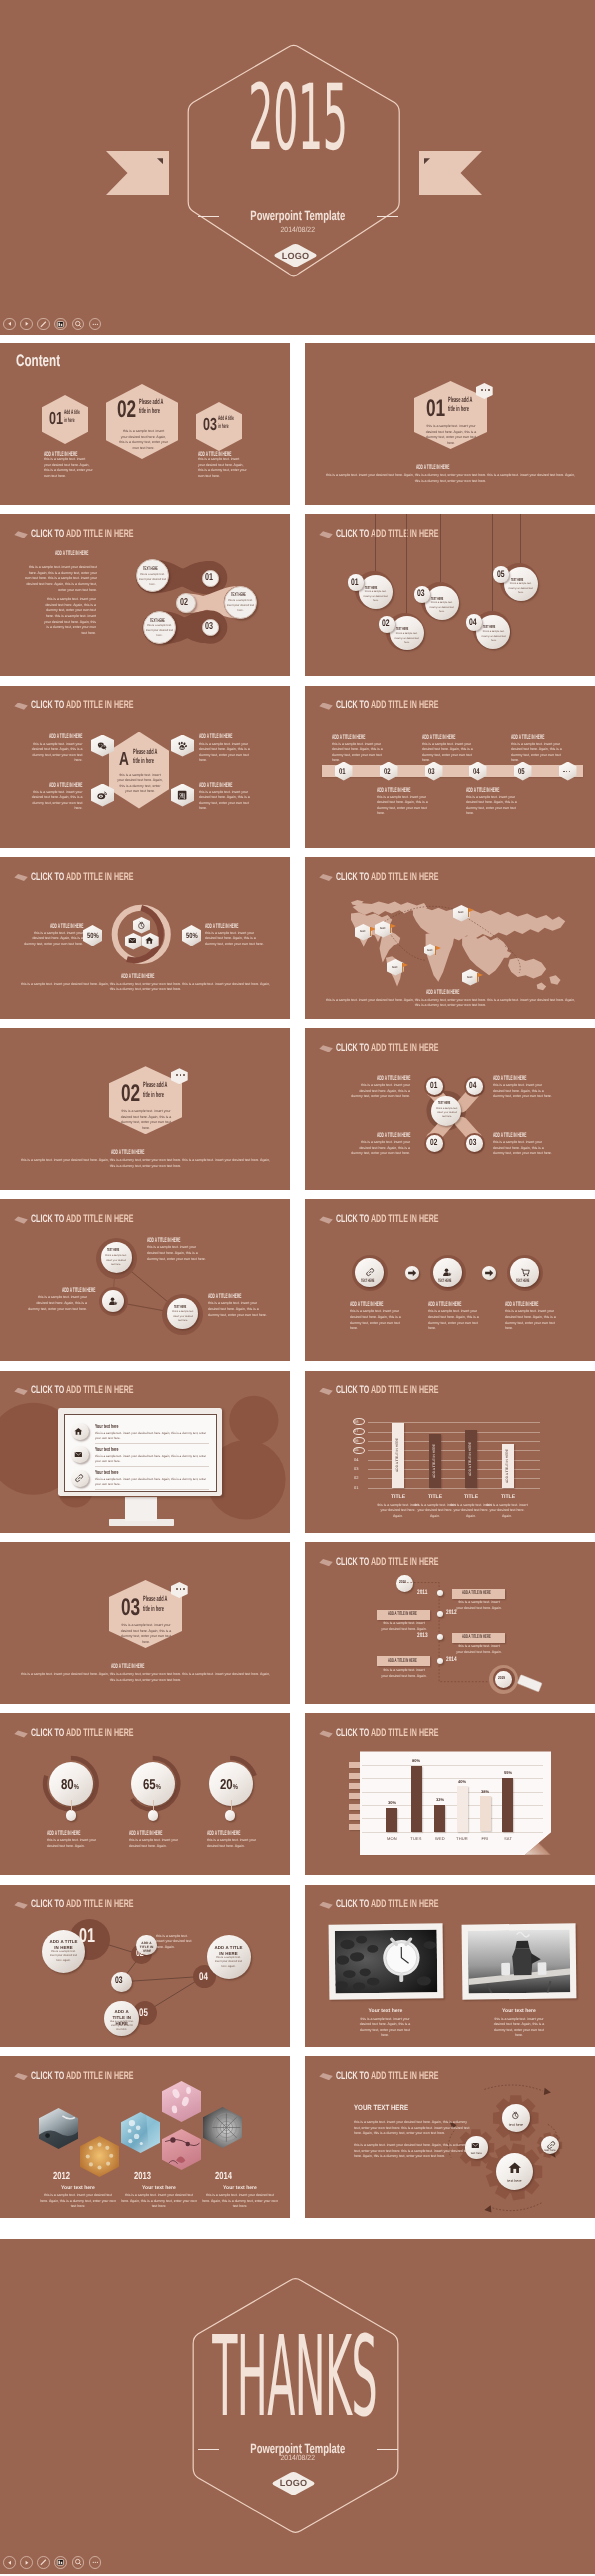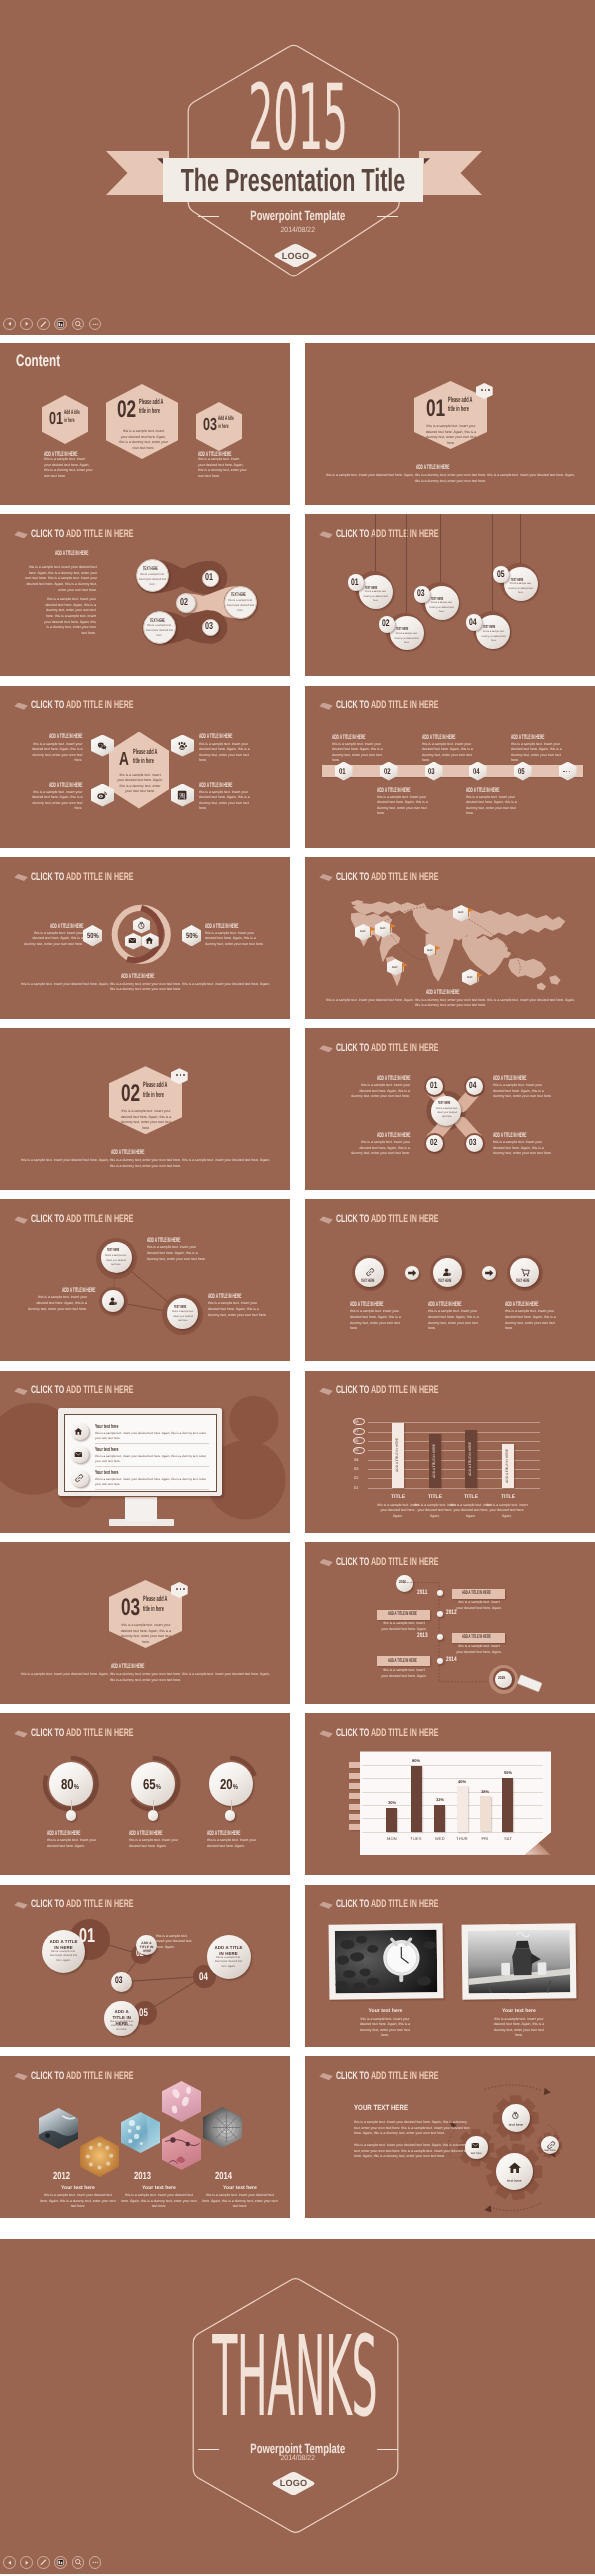--- a/index.html
+++ b/index.html
@@ -143,23 +143,20 @@
     <svg viewBox="0 0 276 300" fill="none">
       <path d="M137 3 Q140.5 3 143.5 5 L264 75 Q270 79 270 87 L270 200 Q270 208 264 212 L143.5 291 Q137 296 130.5 291 L10 212 Q4 208 4 200 L4 87 Q4 79 10 75 L130.5 5 Q133.5 3 137 3 Z" stroke="#eed2c3" stroke-width="1.5"></path>
     </svg>
   </div>
   <div class="year"><span>2015</span></div>
   <div class="ribbon">
     <div class="tail l"></div>
     <div class="tail r"></div>
     <div class="notch l"></div>
     <div class="notch r"></div>
-    <div class="band">
-      <div class="t">The Presentation Title</div>
-    </div>
   </div>
   <div class="subline"><span class="ln"></span><span class="g"></span><span class="txt">Powerpoint Template</span><span class="g"></span><span class="ln"></span></div>
   <div class="date"><span>2014/08/22</span></div>
   <div class="logo">
         <svg width="45" height="25" viewBox="0 0 57 31">
           <path d="M28.5 0.8 Q30.8 0.8 32.5 2 L54 13.5 Q56.3 15.5 54 17.5 L32.5 29 Q30.8 30.2 28.5 30.2 Q26.2 30.2 24.5 29 L3 17.5 Q0.7 15.5 3 13.5 L24.5 2 Q26.2 0.8 28.5 0.8 Z" fill="#f2ebe6"></path>
         </svg>
         <span class="lt">LOGO</span>
       </div>
   <div class="toolbar">

